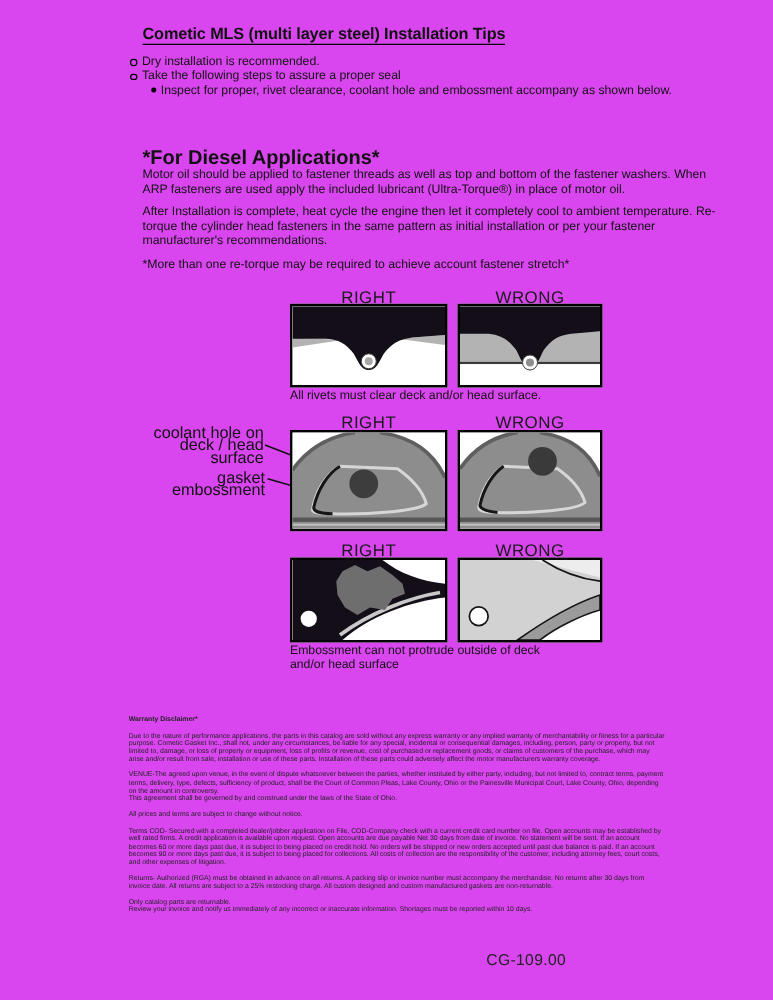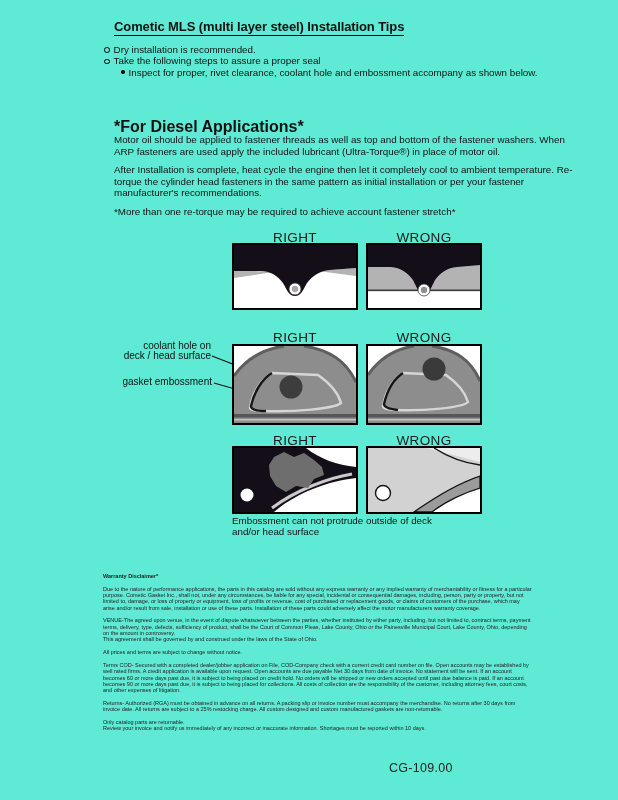--- a/index.html
+++ b/index.html
@@ -1,16 +1,16 @@
 <!DOCTYPE html>
 <html><head>
 <meta charset="utf-8">
 <style>
   html,body{margin:0;padding:0;background:#ffffff;}
-  .page{position:relative;width:618px;height:800px;background:#5eead4;overflow:hidden;
+  .page{position:relative;width:618px;height:800px;background:#d946ef;overflow:hidden;
         font-family:"Liberation Sans","DejaVu Sans",sans-serif;color:#111;}
   .abs{position:absolute;}
 
   .title{left:114px;top:19px;font-size:13px;font-weight:bold;letter-spacing:-0.1px;
          border-bottom:1.6px solid #000;padding-bottom:1px;}
 
   .bullets{left:104px;top:44px;font-size:9.8px;line-height:11.4px;width:480px;}
   .brow{display:flex;align-items:flex-start;}
   .mark1{width:3.6px;height:3.6px;border:0.9px solid #000;border-radius:50%;
          flex:0 0 auto;margin:3.2px 4px 0 0;}
@@ -21,21 +21,21 @@
   .diesel-heading{left:114px;top:118px;font-size:16px;font-weight:bold;}
   .body-para{font-size:9.8px;line-height:11.6px;width:472px;}
   .para1{left:114px;top:134px;}
   .para2{left:114px;top:164px;}
   .note{left:114px;top:206px;font-size:9.8px;}
 
   .dlabel{font-size:13.5px;letter-spacing:0.4px;text-align:center;color:#1a1a1a;}
   .diagram-box{border:2px solid #000;box-sizing:border-box;background:#fff;line-height:0;}
   .caption{font-size:9.8px;color:#111;}
 
-  .callout{font-size:10px;line-height:10.2px;text-align:right;color:#111;}
+  .callout{font-size:13px;line-height:10.2px;text-align:right;color:#111;}
 
   .legal{left:103px;top:573px;width:430px;font-size:5.5px;line-height:6.3px;color:#222;}
   .legal .lh{font-weight:bold;margin:0 0 6.5px 0;}
   .legal .lp{margin:0 0 6.5px 0;}
   .legal .lp0{margin:0;}
 
   .footer-code{left:389px;top:761px;font-size:12.5px;letter-spacing:0.3px;color:#222;}
 </style>
 </head>
 <body>
@@ -83,20 +83,21 @@
       <rect x="0" y="0" width="112" height="63" fill="#ffffff"></rect>
       <rect x="0" y="20" width="112" height="26" fill="#b3b3b3"></rect>
       <rect x="0" y="44.5" width="112" height="1.8" fill="#3a3a3a"></rect>
       <rect x="0" y="46.5" width="112" height="16.5" fill="#ffffff"></rect>
       <path d="M0,0 H112 V20 L89,22 C79,23 73,27 67,35 C63,43 61,49 56,49 C51,49 49,43 45,35 C39,27 33,23 23,22 L0,22 Z" fill="#140e18"></path>
       <circle cx="56" cy="45" r="6" fill="#ffffff" stroke="#3a3a3a" stroke-width="0.8"></circle>
       <circle cx="56" cy="45" r="3.2" fill="#8f8f8f"></circle>
     </svg>
   </div>
 
+  <div class="abs caption" style="left:232px;top:311px;">All rivets must clear deck and/or head surface.</div>
 
   <div class="abs dlabel" style="left:232px;top:330px;width:126px;">RIGHT</div>
   <div class="abs dlabel" style="left:366px;top:330px;width:116px;">WRONG</div>
 
   <div class="abs callout" style="left:100px;top:341px;width:111px;">
     <div>coolant hole on</div>
     <div>deck / head surface</div>
   </div>
   <div class="abs callout" style="left:100px;top:377px;width:112px;">gasket embossment</div>
 

